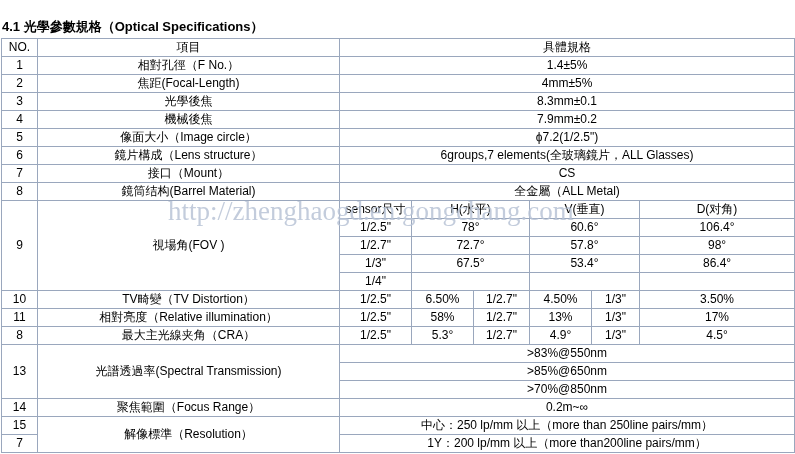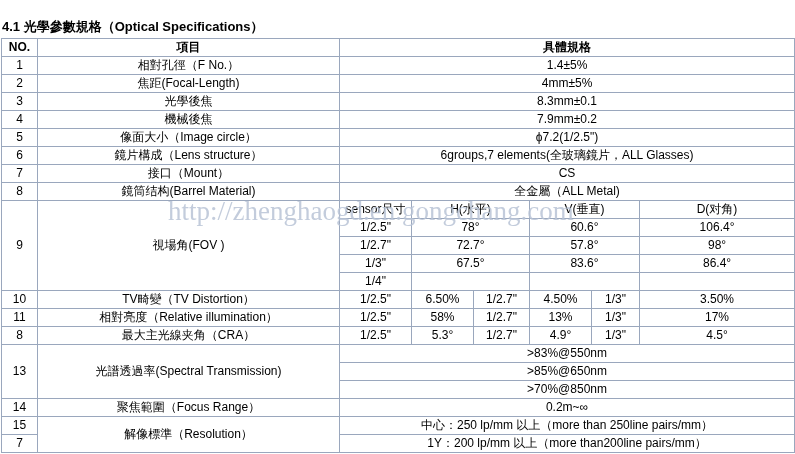--- a/index.html
+++ b/index.html
@@ -30,21 +30,21 @@
     padding:0;
     text-align:center;
     vertical-align:middle;
     height:17px;
     line-height:15px;
     white-space:nowrap;
     overflow:hidden;
   }
   .no-col{width:36px;}
   .item-col{width:302px;}
-  .hdr{font-weight:bold;}
+  .hdr{font-weight:normal;}
   .leftal{text-align:left;padding-left:6px;}
   .watermark{
     position:absolute;
     left:168px;
     top:196px;
     font-size:27px;
     color:#b9c4d6;
     opacity:.85;
     font-family:"Liberation Serif", serif;
     white-space:nowrap;
@@ -135,21 +135,21 @@
   </tr>
   <tr>
     <td>1/2.7"</td>
     <td colspan="2">72.7°</td>
     <td colspan="2">57.8°</td>
     <td>98°</td>
   </tr>
   <tr>
     <td>1/3"</td>
     <td colspan="2">67.5°</td>
-    <td colspan="2">83.6°</td>
+    <td colspan="2">53.4°</td>
     <td>86.4°</td>
   </tr>
   <tr>
     <td>1/4"</td>
     <td colspan="2"></td>
     <td colspan="2"></td>
     <td></td>
   </tr>
 
   <tr>

